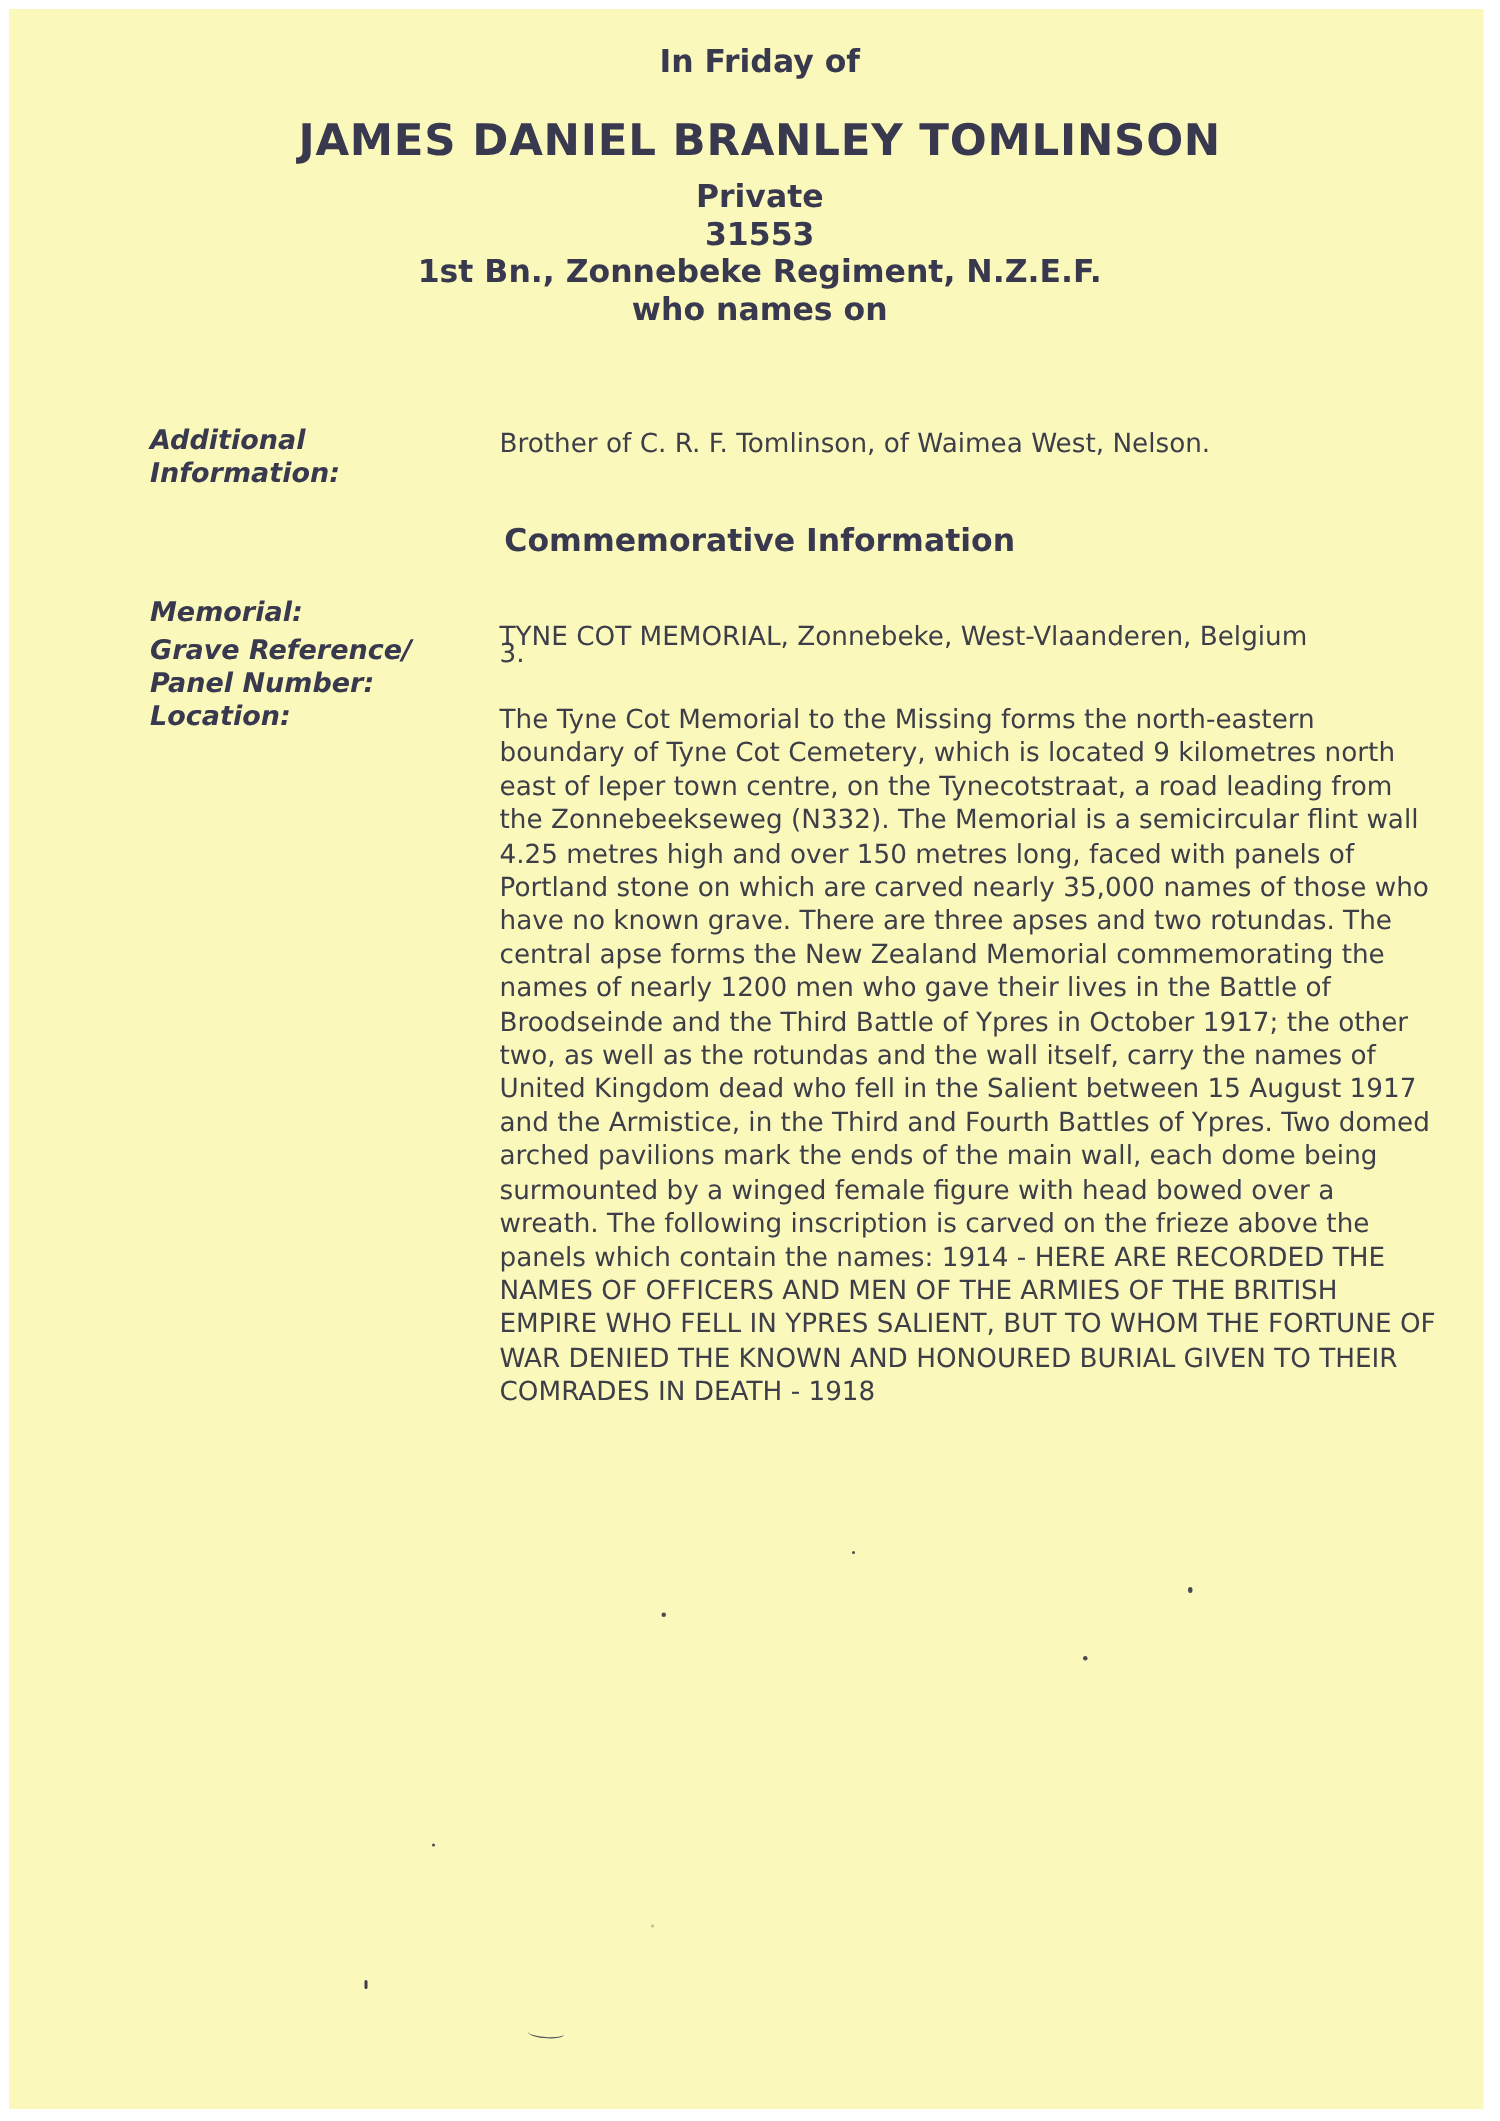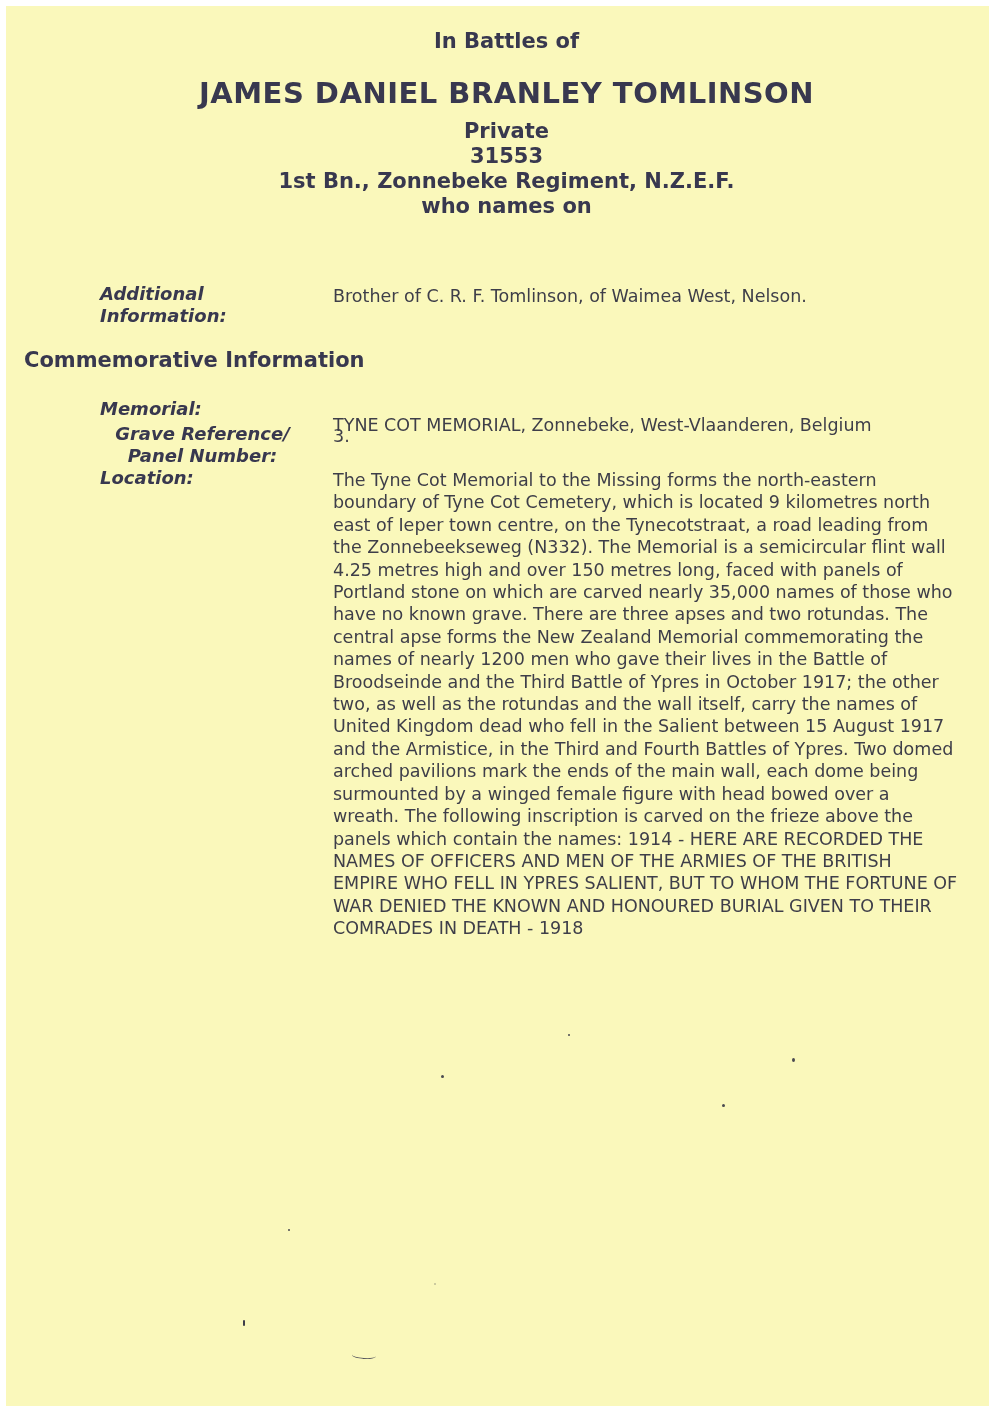--- a/index.html
+++ b/index.html
@@ -31,59 +31,59 @@
     color:#38384f;
     font-style:italic;
   }
   .field-value{
     position:absolute;left:299px;width:625px;
     font-size:17.5px;line-height:22.4px;
     color:#3e3e49;
     margin-left:28px;
   }
   .section-heading{
-    position:absolute;left:0;right:0;padding-left:18px;
+    position:absolute;left:0;right:0;text-align:center;padding-left:18px;
     font-size:21px;font-weight:bold;color:#38384f;
   }
 
   
   .speck{position:absolute;background:#4a4a50;border-radius:50%;}
   .speck.faint{opacity:0.35;}
   .tick{position:absolute;width:2px;height:6px;background:#3e3e49;border-radius:1px;}
   .scratch{
     position:absolute;width:24px;height:6px;
     border-bottom:1.5px solid #55555c;border-radius:50%;
     transform:rotate(4deg);
   }
 </style>
 </head>
 <body>
 
 <div id="paper">
 
   <div class="doc-header">
-    <div class="in-memory">In Battles of</div>
+    <div class="in-memory">In Friday of</div>
     <div class="deceased-name">JAMES DANIEL BRANLEY TOMLINSON</div>
     <div class="subtitle">
       <div>Private</div>
       <div>31553</div>
       <div>1st Bn., Zonnebeke Regiment, N.Z.E.F.</div>
       <div>who names on</div>
     </div>
   </div>
 
   <div class="field-label" style="top:277px;">Additional Information:</div>
   <div class="field-value" style="top:279px;">Brother of C. R. F. Tomlinson, of Waimea West, Nelson.</div>
 
   <div class="section-heading" style="top:342px;">Commemorative Information</div>
 
   <div class="field-label" style="top:392px;">Memorial:</div>
   <div class="field-value" style="top:408px;">TYNE COT MEMORIAL, Zonnebeke, West-Vlaanderen, Belgium</div>
 
-  <div class="field-label" style="top:417px;text-align:center;">Grave Reference/ Panel Number:</div>
+  <div class="field-label" style="top:417px;">Grave Reference/ Panel Number:</div>
   <div class="field-value" style="top:419px;">3.</div>
 
   <div class="field-label" style="top:461px;">Location:</div>
   <div class="field-value" style="top:463px;">The Tyne Cot Memorial to the Missing forms the north-eastern boundary of Tyne Cot Cemetery, which is located 9 kilometres north east of Ieper town centre, on the Tynecotstraat, a road leading from the Zonnebeekseweg (N332). The Memorial is a semicircular flint wall 4.25 metres high and over 150 metres long, faced with panels of Portland stone on which are carved nearly 35,000 names of those who have no known grave. There are three apses and two rotundas. The central apse forms the New Zealand Memorial commemorating the names of nearly 1200 men who gave their lives in the Battle of Broodseinde and the Third Battle of Ypres in October 1917; the other two, as well as the rotundas and the wall itself, carry the names of United Kingdom dead who fell in the Salient between 15 August 1917 and the Armistice, in the Third and Fourth Battles of Ypres. Two domed arched pavilions mark the ends of the main wall, each dome being surmounted by a winged female figure with head bowed over a wreath. The following inscription is carved on the frieze above the panels which contain the names: 1914 - HERE ARE RECORDED THE NAMES OF OFFICERS AND MEN OF THE ARMIES OF THE BRITISH EMPIRE WHO FELL IN YPRES SALIENT, BUT TO WHOM THE FORTUNE OF WAR DENIED THE KNOWN AND HONOURED BURIAL GIVEN TO THEIR COMRADES IN DEATH - 1918</div>
 
   <div class="speck" style="top:1028px;left:562px;width:2px;height:2px;"></div>
   <div class="speck" style="top:1069px;left:435px;width:3px;height:3px;"></div>
   <div class="speck" style="top:1052px;left:786px;width:3px;height:4px;"></div>
   <div class="speck" style="top:1098px;left:716px;width:3px;height:3px;"></div>
   <div class="speck" style="top:1223px;left:282px;width:2px;height:2px;"></div>

